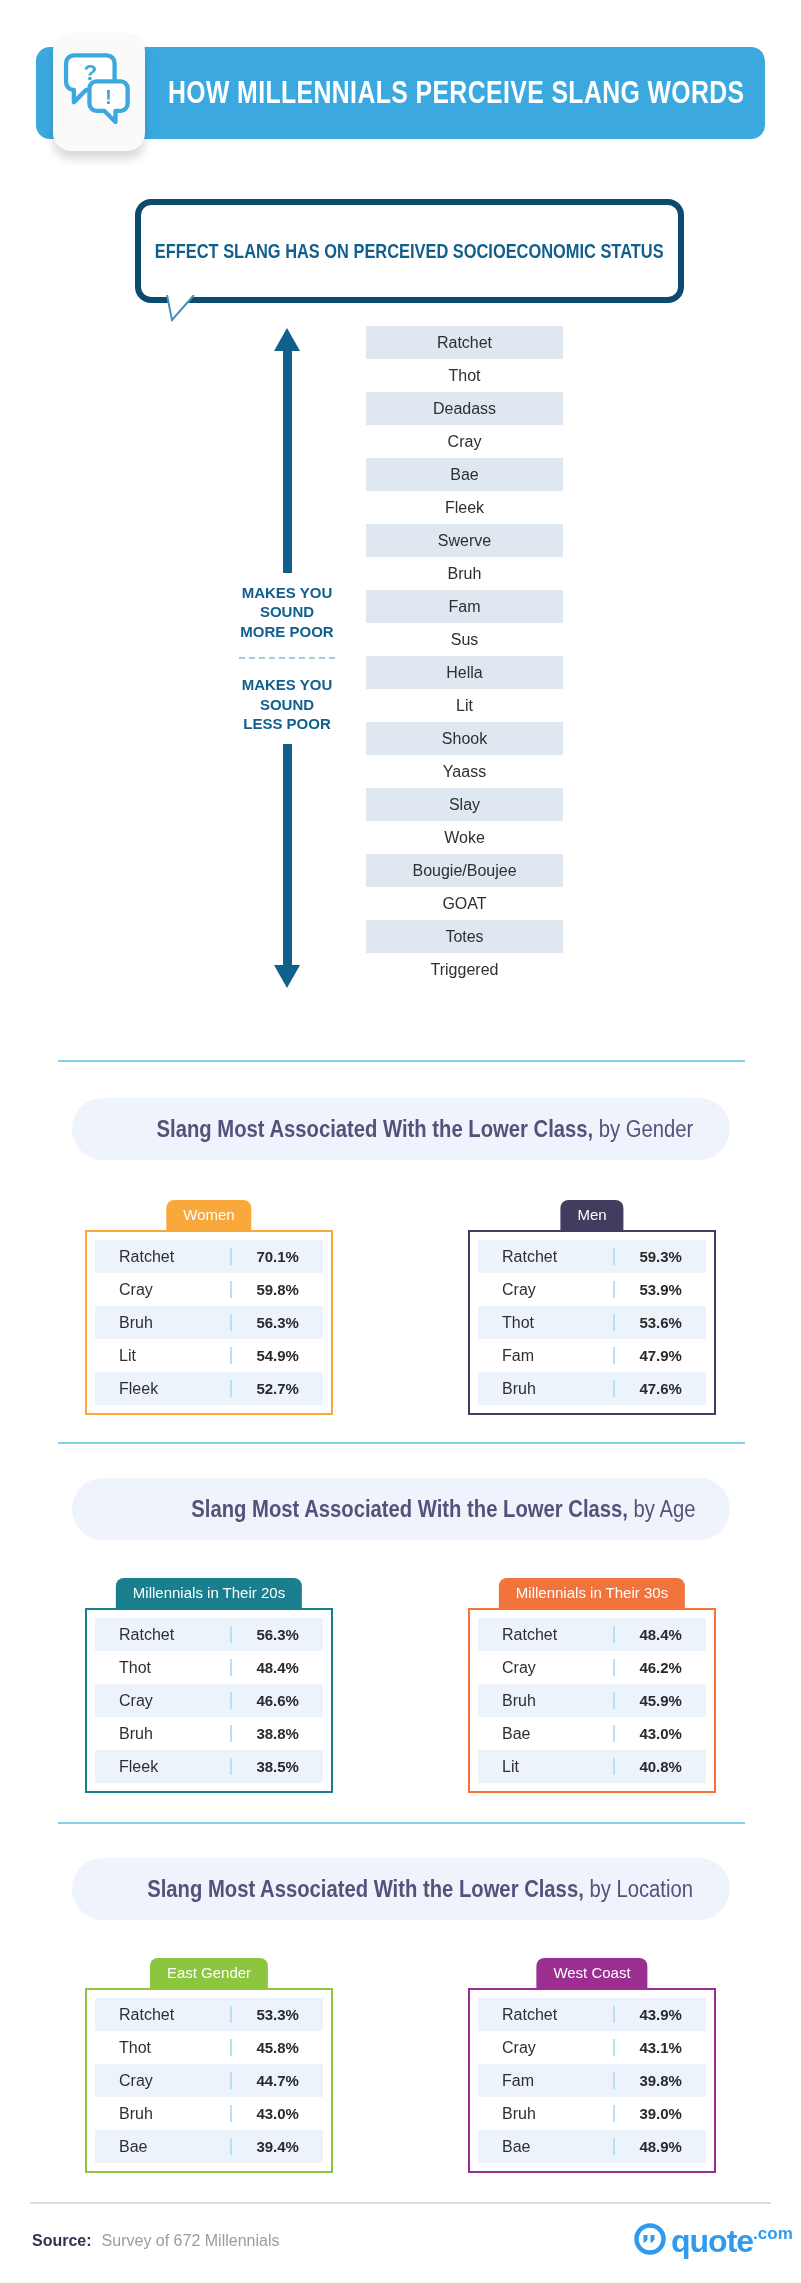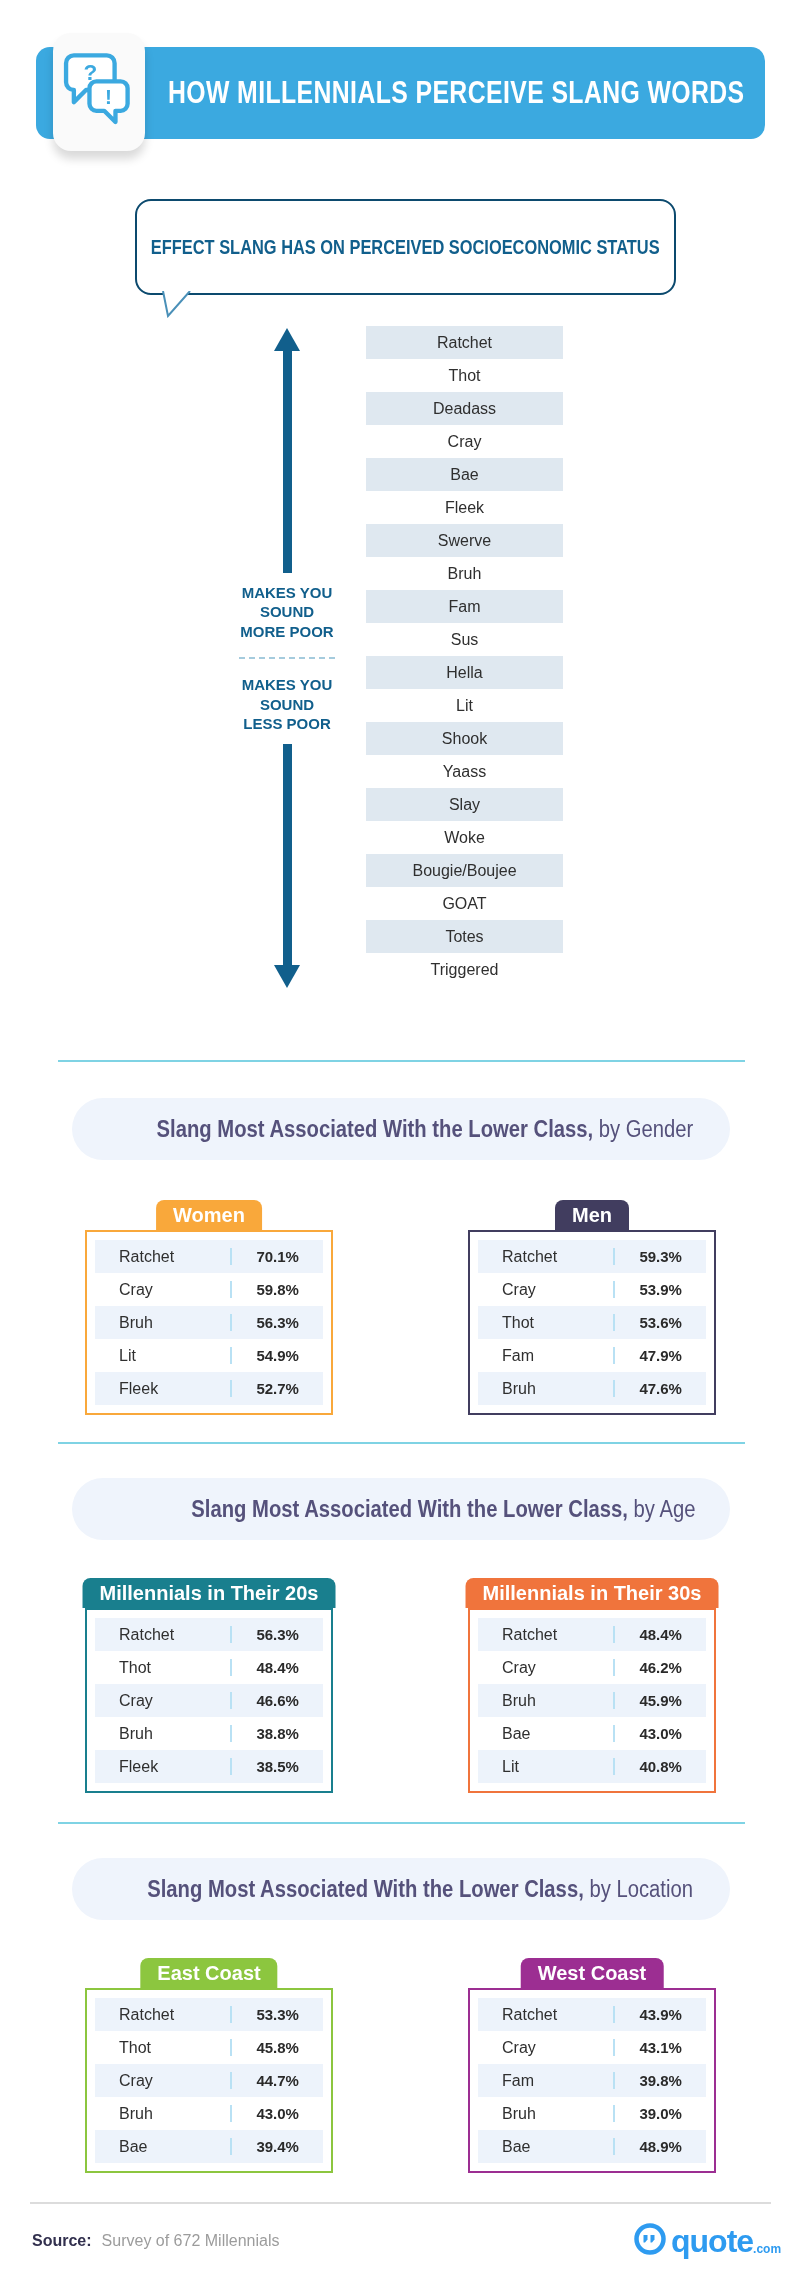--- a/index.html
+++ b/index.html
@@ -11,21 +11,21 @@
               background:#3BA9E0;border-radius:14px;}
   .header-title{position:absolute;left:168px;top:47px;height:92px;display:flex;align-items:center;}
   .header-title span{font-size:31px;font-weight:bold;color:#fff;white-space:nowrap;
                      transform:scaleX(0.80);transform-origin:left center;letter-spacing:0.5px;}
   .icon-card{position:absolute;left:53px;top:33px;width:92px;height:118px;background:#fafafa;
              border-radius:18px;box-shadow:0 8px 10px rgba(0,0,0,0.15);
              display:flex;align-items:center;justify-content:center;z-index:2;}
 
   
   .status-bubble{position:absolute;left:135px;top:199px;width:537px;height:92px;
-                 border:2px solid #0c4a6e;border-radius:16px;background:#fff;
+                 border:6px solid #0c4a6e;border-radius:16px;background:#fff;
                  display:flex;align-items:center;justify-content:center;}
   .status-bubble-title{font-size:20px;font-weight:bold;color:#115F8C;white-space:nowrap;
                        transform:scaleX(0.82);transform-origin:center;}
   .bubble-tail{position:absolute;left:24px;bottom:-25px;}
 
   
   .scale-arrow{position:absolute;left:217px;top:328px;width:140px;height:660px;
                display:flex;flex-direction:column;align-items:center;}
   .ah-up{width:0;height:0;border-left:13px solid transparent;border-right:13px solid transparent;
          border-bottom:23px solid #115F8C;}
@@ -49,21 +49,21 @@
   .banner-inner{white-space:nowrap;transform:scaleX(0.88);transform-origin:center;
                 font-size:23px;color:#55517B;}
   .banner-inner .hb{font-weight:bold;}
 
   
   .tablebox{position:absolute;width:248px;}
   .pos-gl{left:85px;top:1200px}.pos-gr{left:468px;top:1200px}
   .pos-al{left:85px;top:1578px}.pos-ar{left:468px;top:1578px}
   .pos-ll{left:85px;top:1958px}.pos-lr{left:468px;top:1958px}
   .tab{position:absolute;top:0;left:50%;transform:translateX(-50%);height:30px;line-height:30px;
-       padding:0 17px;border-radius:8px 8px 0 0;color:#fff;font-size:20px;font-weight:bold;
+       padding:0 17px;border-radius:8px 8px 0 0;color:#fff;font-size:15px;font-weight:normal;
        white-space:nowrap;z-index:1;}
   .tbl{position:relative;margin-top:30px;background:#fff;border:2px solid;padding:8px;}
   .trow{display:flex;height:33px;align-items:center;}
   .trow:nth-child(odd){background:#EDF3FB;}
   .tw{width:48%;padding-left:24px;font-size:16px;color:#2f2f2f;box-sizing:border-box;}
   .tp{width:52%;text-align:center;font-size:15px;font-weight:bold;color:#2a2a2a;
       border-left:2px solid #B9E1F4;box-sizing:border-box;margin-left:45px;}
   .t-women .tab{background:#F9A83B}.t-women .tbl{border-color:#F9A83B}
   .t-men   .tab{background:#413D5F}.t-men   .tbl{border-color:#413D5F}
   .t-20s   .tab{background:#197F8E}.t-20s   .tbl{border-color:#197F8E}
@@ -71,21 +71,21 @@
   .t-east  .tab{background:#8CC63F}.t-east  .tbl{border-color:#8CC63F}
   .t-west  .tab{background:#9C2E92}.t-west  .tbl{border-color:#9C2E92}
 
   
   .footer-line{position:absolute;left:30px;top:2202px;width:741px;height:2px;background:#DCDCDC;}
   .source{position:absolute;left:32px;top:2232px;font-size:16px;}
   .source .slabel{font-weight:bold;color:#32304E;}
   .source .stext{color:#9C9C9C;margin-left:10px;}
   .logo{position:absolute;left:633px;top:2222px;display:flex;align-items:center;cursor:pointer;}
   .logo-text{font-size:32px;font-weight:bold;color:#2E9BF0;letter-spacing:-1px;line-height:1;margin-left:4px;}
-  .logo-suffix{font-size:12px;font-weight:bold;color:#2E9BF0;align-self:flex-end;margin-bottom:4px;}
+  .logo-suffix{font-size:17px;font-weight:bold;color:#2E9BF0;align-self:flex-end;margin-bottom:16px;}
 </style>
 </head>
 <body>
 
 <div class="page">
 
   <div class="header-bar"></div>
   <div class="icon-card">
     <span>
       <svg width="78" height="86" viewBox="0 0 90 96">
@@ -260,21 +260,21 @@
         </div>
     </div>
   </div>
 
   <div class="divider d3"></div>
   <div class="banner b3">
     <div class="banner-inner"><span class="hb">Slang Most Associated With the Lower Class,</span><span> by Location</span></div>
   </div>
 
   <div class="tablebox t-east pos-ll">
-    <div class="tab">East Coast</div>
+    <div class="tab">East Gender</div>
     <div class="tbl">
       <div class="trow">
           <span class="tw">Ratchet</span>
           <span class="tp">53.3%</span>
         </div>
       <div class="trow">
           <span class="tw">Thot</span>
           <span class="tp">45.8%</span>
         </div>
       <div class="trow">

